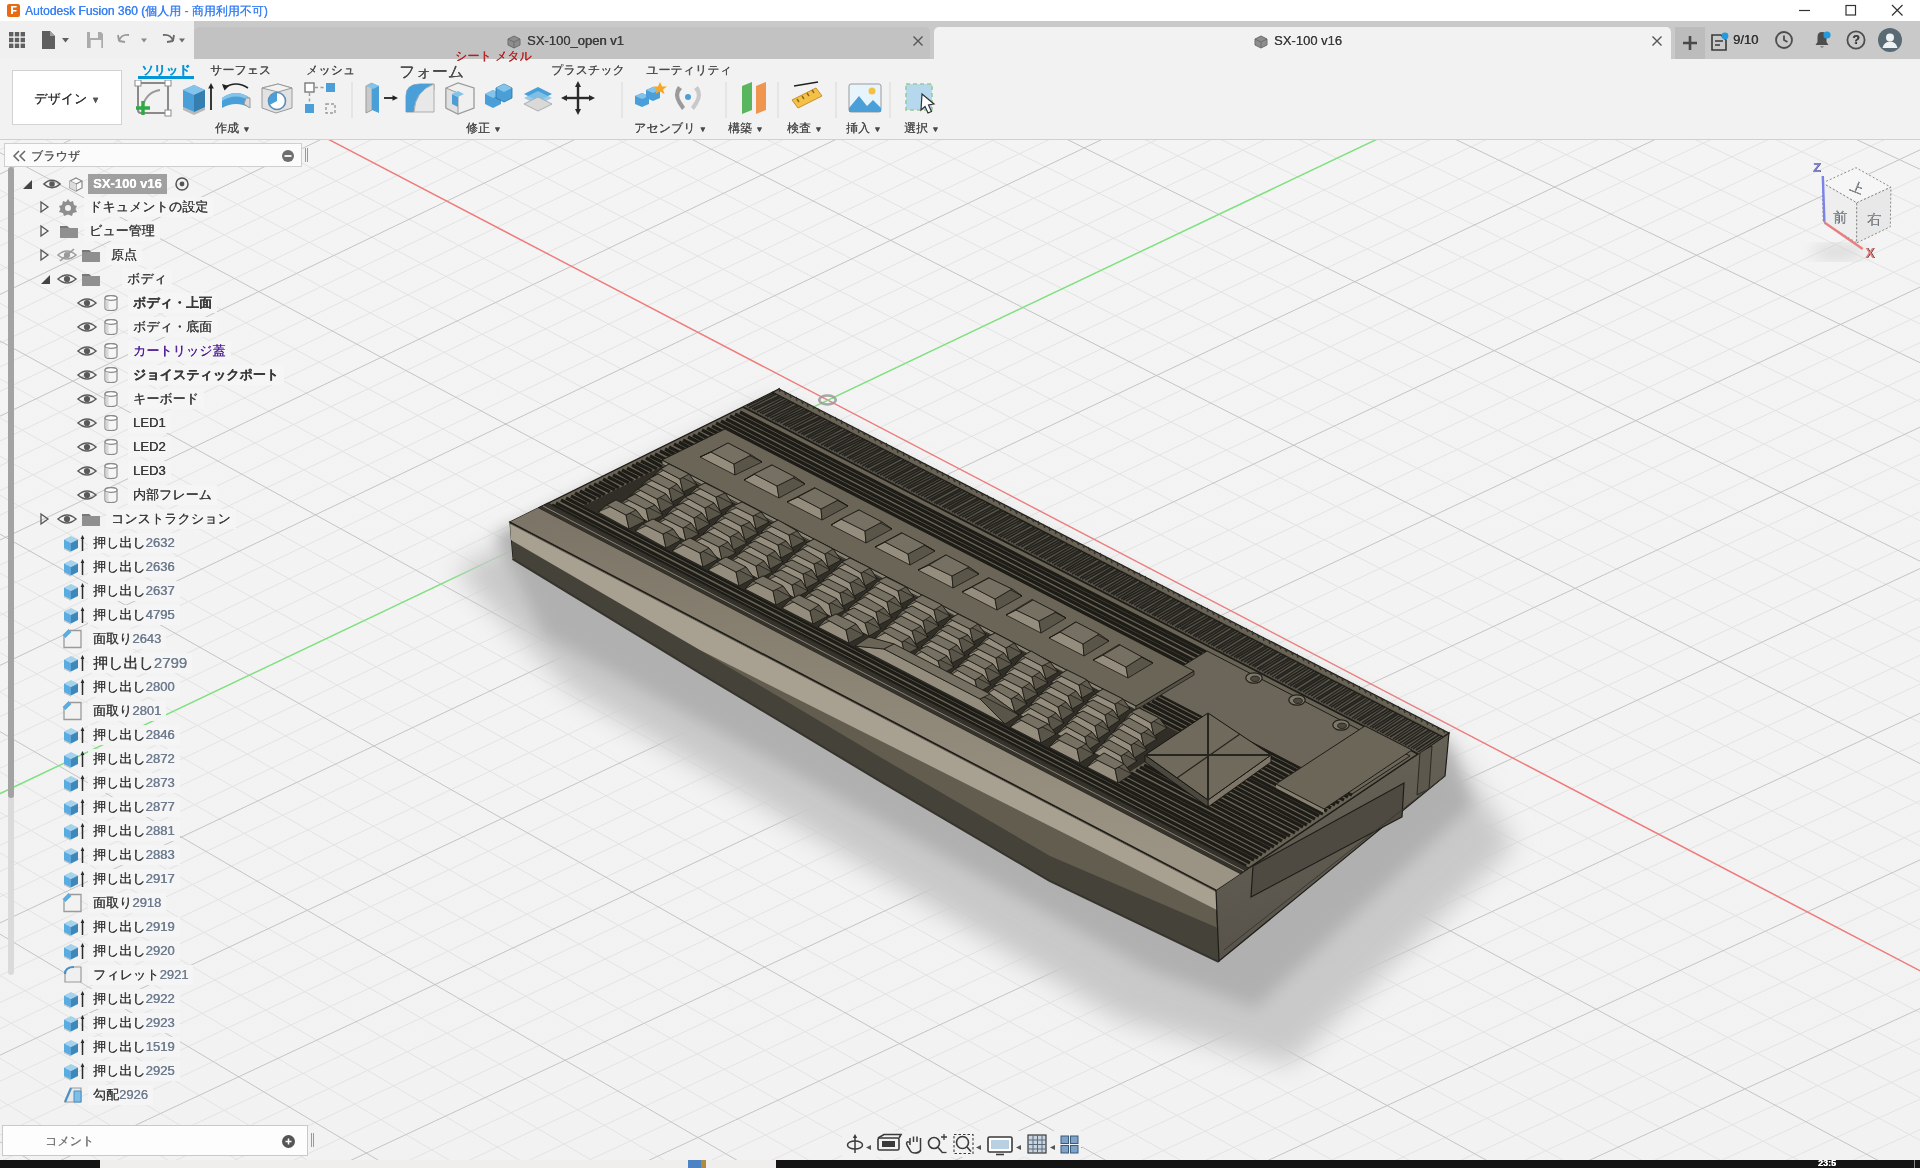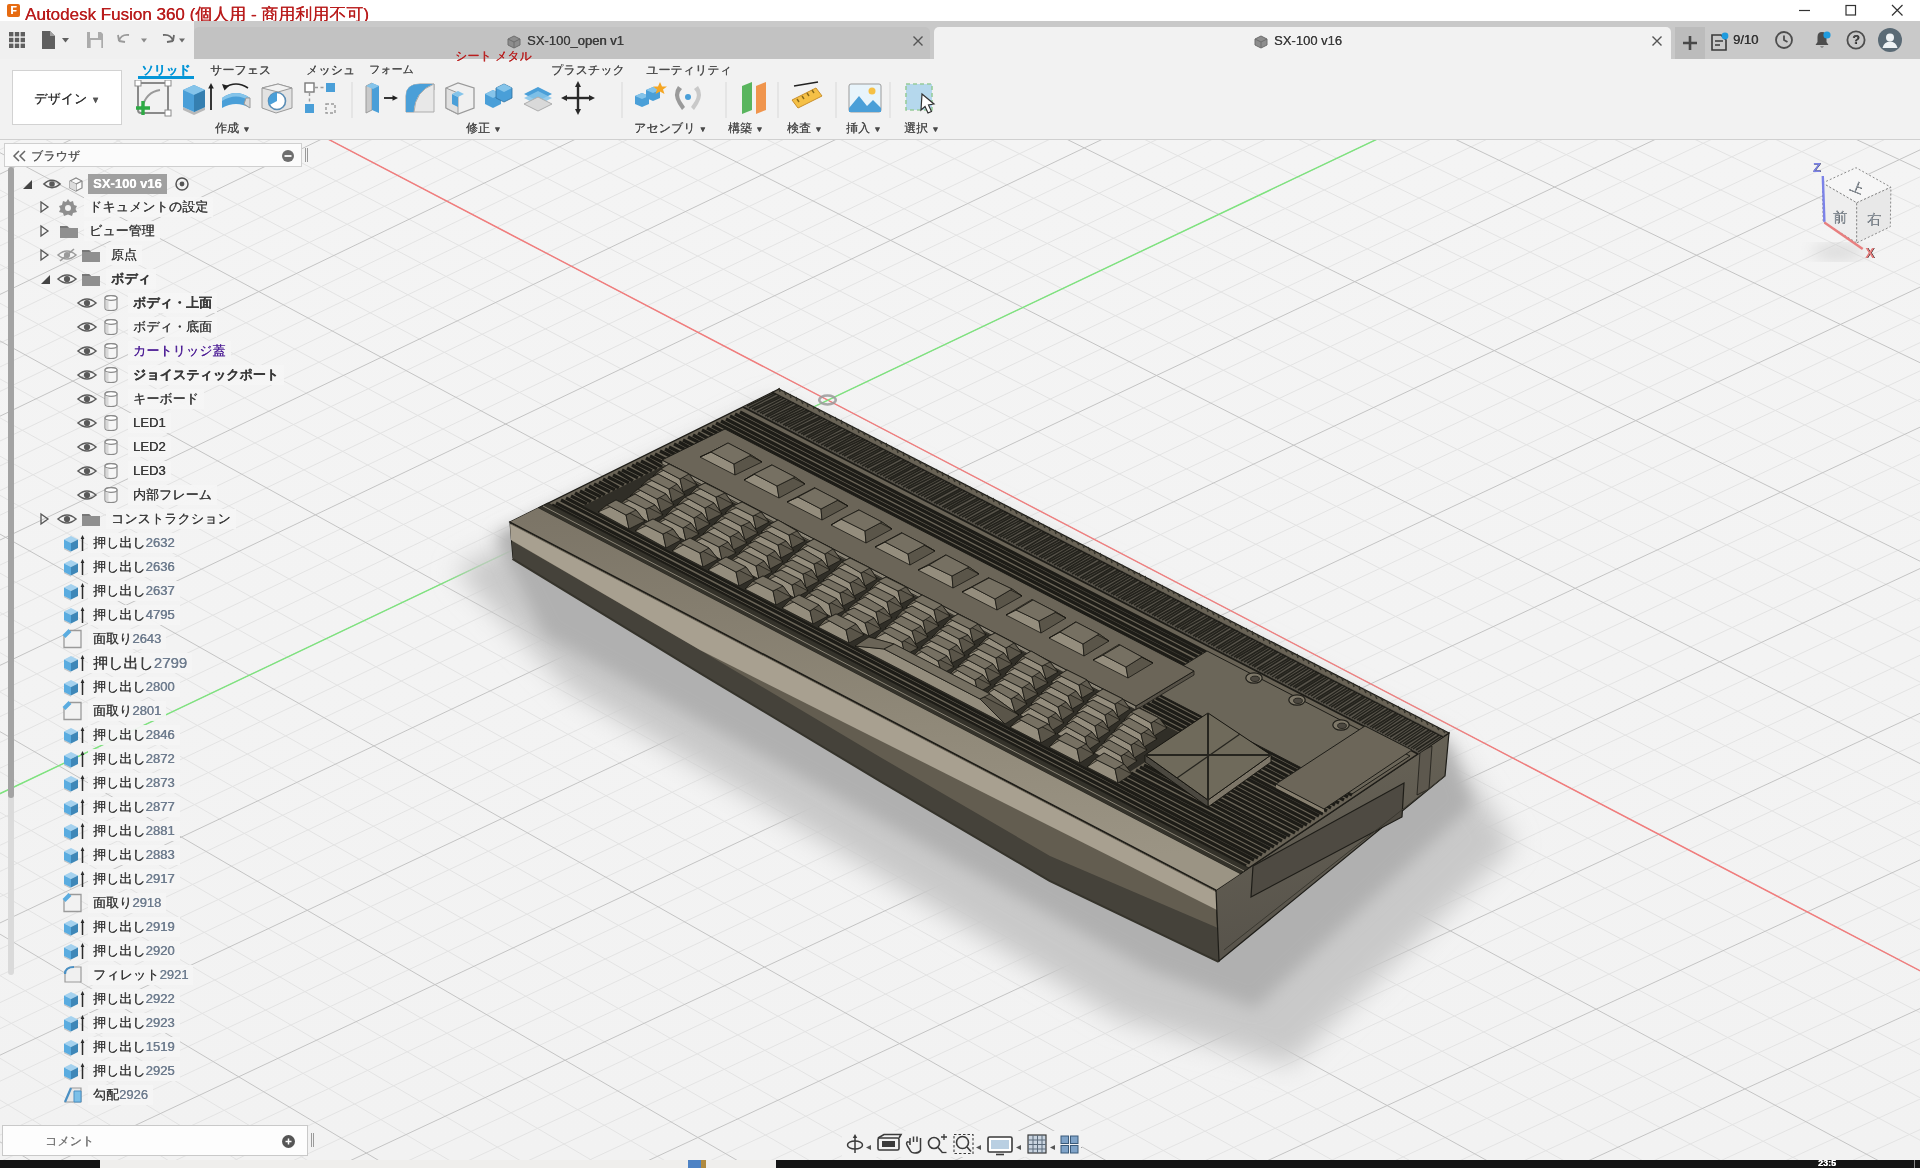--- a/index.html
+++ b/index.html
@@ -718,21 +718,21 @@
 <text x="1874" y="224" font-size="14" fill="#98a2ac" text-anchor="middle">右</text>
 <line x1="1822.8" y1="176" x2="1824.4" y2="221.9" stroke="#7b82e8" stroke-width="2.4"></line>
 <text x="1817" y="172" font-size="13" fill="#7b82e8" text-anchor="middle" font-weight="bold">Z</text>
 <line x1="1824.4" y1="222.5" x2="1862.7" y2="248.9" stroke="#e87f7f" stroke-width="2.4"></line>
 <text x="1870" y="258" font-size="14" fill="#e87f7f" text-anchor="middle" font-weight="bold">X</text>
 </g>
 </svg>
 
 <div class="abs" style="left:0;top:0;width:1920px;height:21px;background:#ffffff">
 <div class="abs" style="left:7px;top:4px;width:13px;height:13px;background:#e66b12;border-radius:2px;color:#fff;font-size:10px;font-weight:bold;text-align:center;line-height:13px">F</div>
-<div class="abs" style="left:25px;top:3px;font-size:17px;color:#b91c1c">Autodesk Fusion 360 (個人用 - 商用利用不可)</div>
+<div class="abs" style="left:25px;top:3px;font-size:12px;color:#3b82f6">Autodesk Fusion 360 (個人用 - 商用利用不可)</div>
 <svg class="abs" style="left:1782px;top:0" width="138" height="21">
 <line x1="17" y1="10.5" x2="28" y2="10.5" stroke="#333" stroke-width="1.2"></line>
 <rect x="64" y="5.5" width="9.5" height="9.5" fill="none" stroke="#333" stroke-width="1.2"></rect>
 <path d="M110 5 L120.5 15.5 M120.5 5 L110 15.5" stroke="#333" stroke-width="1.2"></path>
 </svg>
 </div>
 
 <div class="abs" style="left:0;top:21px;width:1920px;height:38px;background:#c9c9c9"></div>
 <div class="abs" style="left:0;top:21px;width:194px;height:38px;background:#f0f0f0"></div>
 <svg class="abs" style="left:0;top:21px" width="194" height="38" fill="#5f5f5f">
@@ -808,21 +808,21 @@
     <circle cx="12" cy="9.5" r="4" fill="#eef2f4"></circle>
     <path d="M4.5 20 Q6 13.5 12 13.5 Q18 13.5 19.5 20 Z" fill="#eef2f4"></path>
   </svg>
 
 <div class="abs" style="left:0;top:59px;width:1920px;height:81px;background:#f2f2f2;border-bottom:1px solid #d0d0d0"></div>
 <div class="abs" style="left:12px;top:70px;width:110px;height:55px;background:#fff;border:1px solid #d2d2d2;font-size:13px;color:#333;text-align:center;line-height:55px">デザイン <span style="font-size:9px;color:#555">▼</span></div>
 <div class="abs" style="left:138px;top:62px;width:56px;height:15px;font-size:12px;color:#0696d7;font-weight:bold;text-align:center">ソリッド</div>
 <div class="abs" style="left:138px;top:76px;width:56px;height:3px;background:#0696d7"></div>
 <div class="abs" style="left:210px;top:62px;font-size:12px;color:#4a4a4a">サーフェス</div>
 <div class="abs" style="left:306px;top:62px;font-size:12px;color:#4a4a4a">メッシュ</div>
-<div class="abs" style="left:369px;top:62px;font-size:11px;color:#4a4a4a">フォーム</div>
+<div class="abs" style="left:399px;top:62px;font-size:16px;color:#4a4a4a">フォーム</div>
 <div class="abs" style="left:455px;top:48px;font-size:12px;color:#b91c1c">シート メタル</div>
 <div class="abs" style="left:551px;top:62px;font-size:12px;color:#4a4a4a">プラスチック</div>
 <div class="abs" style="left:646px;top:62px;font-size:12px;color:#4a4a4a">ユーティリティ</div>
 <svg class="abs" style="left:130px;top:80px" width="840" height="40" font-family="Liberation Sans">
     <g>
       <rect x="8" y="3" width="30" height="30" rx="3" fill="none" stroke="#8a8a8a" stroke-width="2"></rect>
       <rect x="5" y="0" width="6" height="6" fill="#fff" stroke="#8a8a8a"></rect>
       <rect x="35" y="0" width="6" height="6" fill="#fff" stroke="#8a8a8a"></rect>
       <rect x="35" y="30" width="6" height="6" fill="#fff" stroke="#8a8a8a"></rect>
       <path d="M12 28 Q16 12 30 10" fill="none" stroke="#9a9a9a" stroke-width="2"></path>
@@ -991,21 +991,21 @@
 <div style="position:absolute;left:106px;top:245px;height:20px;line-height:20px;padding:0 5px;background:rgba(245,245,245,0.92);color:#3a3a3a;font-size:13px;font-weight:400;white-space:nowrap">原点</div>
 <svg style="position:absolute;left:38px;top:272px" width="14" height="14">
     <use href="#triexp"></use>
   </svg>
 <svg style="position:absolute;left:56px;top:272px" width="22" height="14">
     <use href="#eye"></use>
   </svg>
 <svg style="position:absolute;left:80px;top:270px" width="22" height="18">
     <use href="#folder"></use>
   </svg>
-<div style="position:absolute;left:106px;top:269px;height:20px;line-height:20px;padding:0 5px;background:rgba(245,245,245,0.92);color:#3a3a3a;font-size:13px;font-weight:700;white-space:nowrap">ボディ</div>
+<div style="position:absolute;left:122px;top:269px;height:20px;line-height:20px;padding:0 5px;background:rgba(245,245,245,0.92);color:#3a3a3a;font-size:13px;font-weight:400;white-space:nowrap">ボディ</div>
 <svg style="position:absolute;left:76px;top:296px" width="22" height="14">
     <use href="#eye"></use>
   </svg>
 <svg style="position:absolute;left:102px;top:294px" width="18" height="18">
     <use href="#cyl"></use>
   </svg>
 <div style="position:absolute;left:128px;top:293px;height:20px;line-height:20px;padding:0 5px;background:rgba(245,245,245,0.92);color:#3a3a3a;font-size:13px;font-weight:700;white-space:nowrap">ボディ・上面</div>
 <svg style="position:absolute;left:76px;top:320px" width="22" height="14">
     <use href="#eye"></use>
   </svg>

